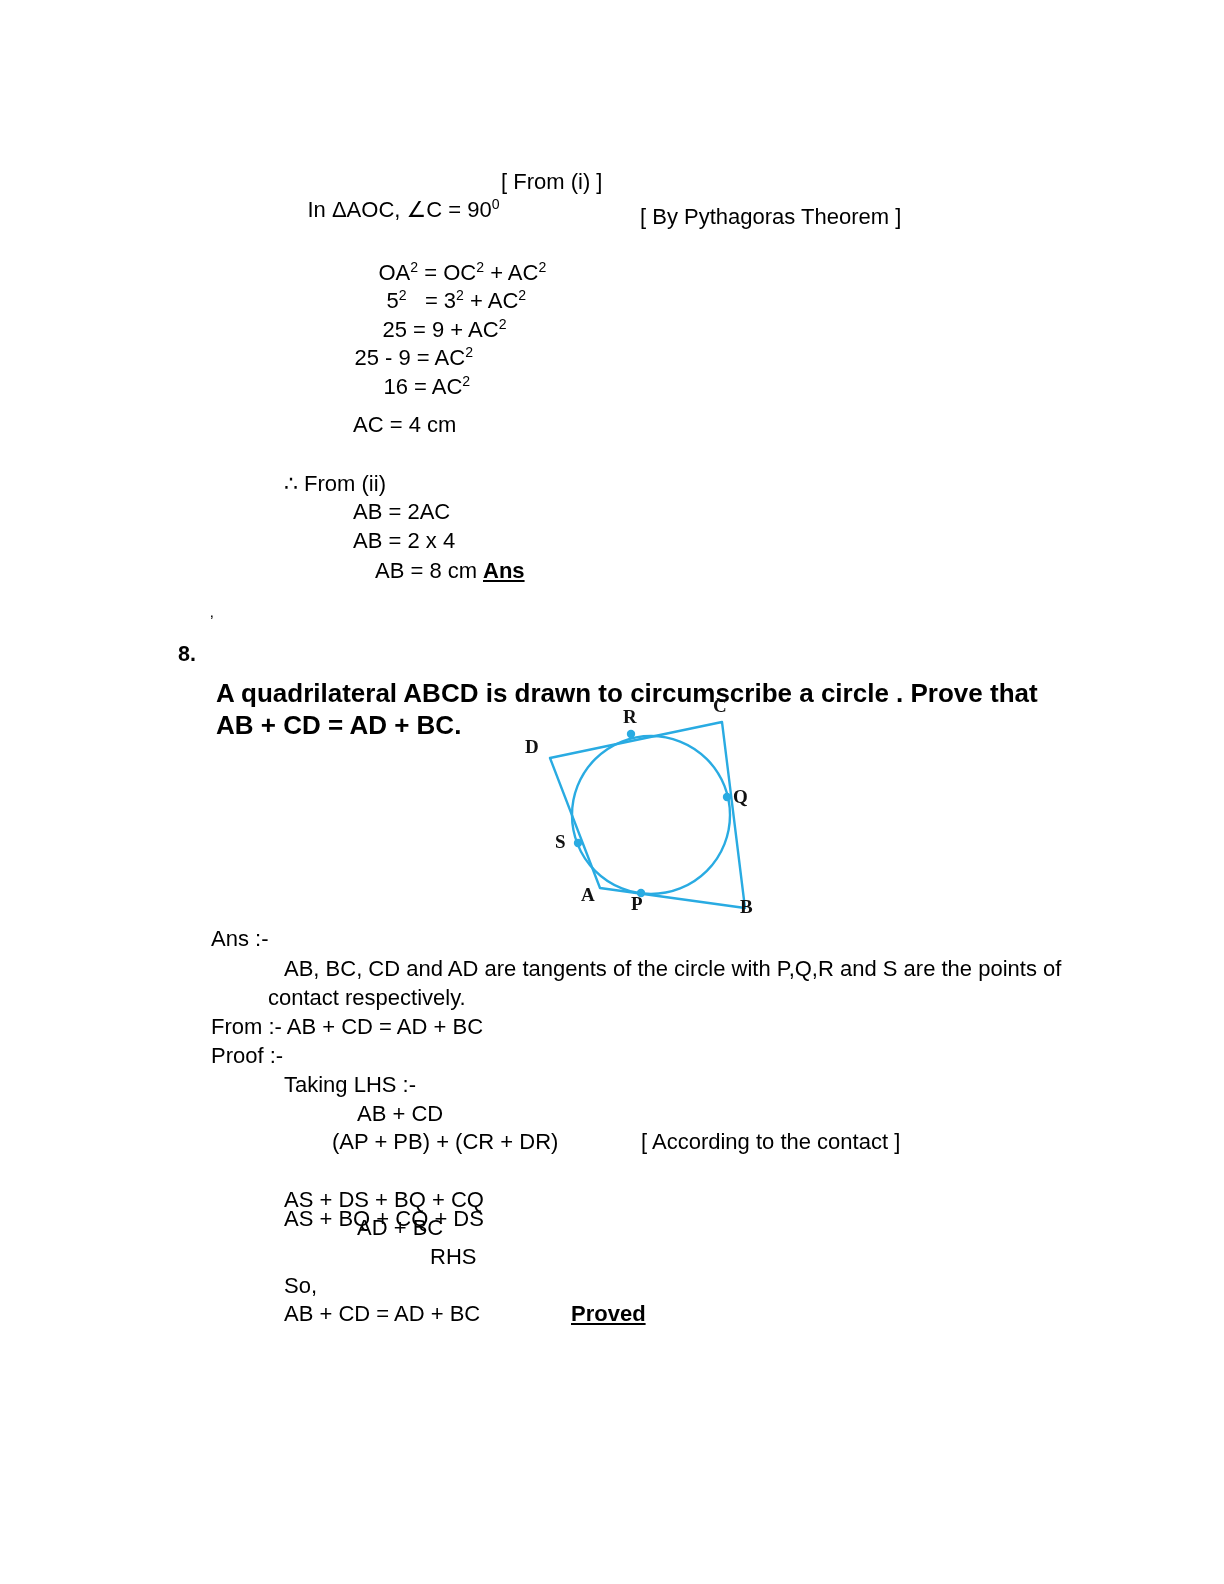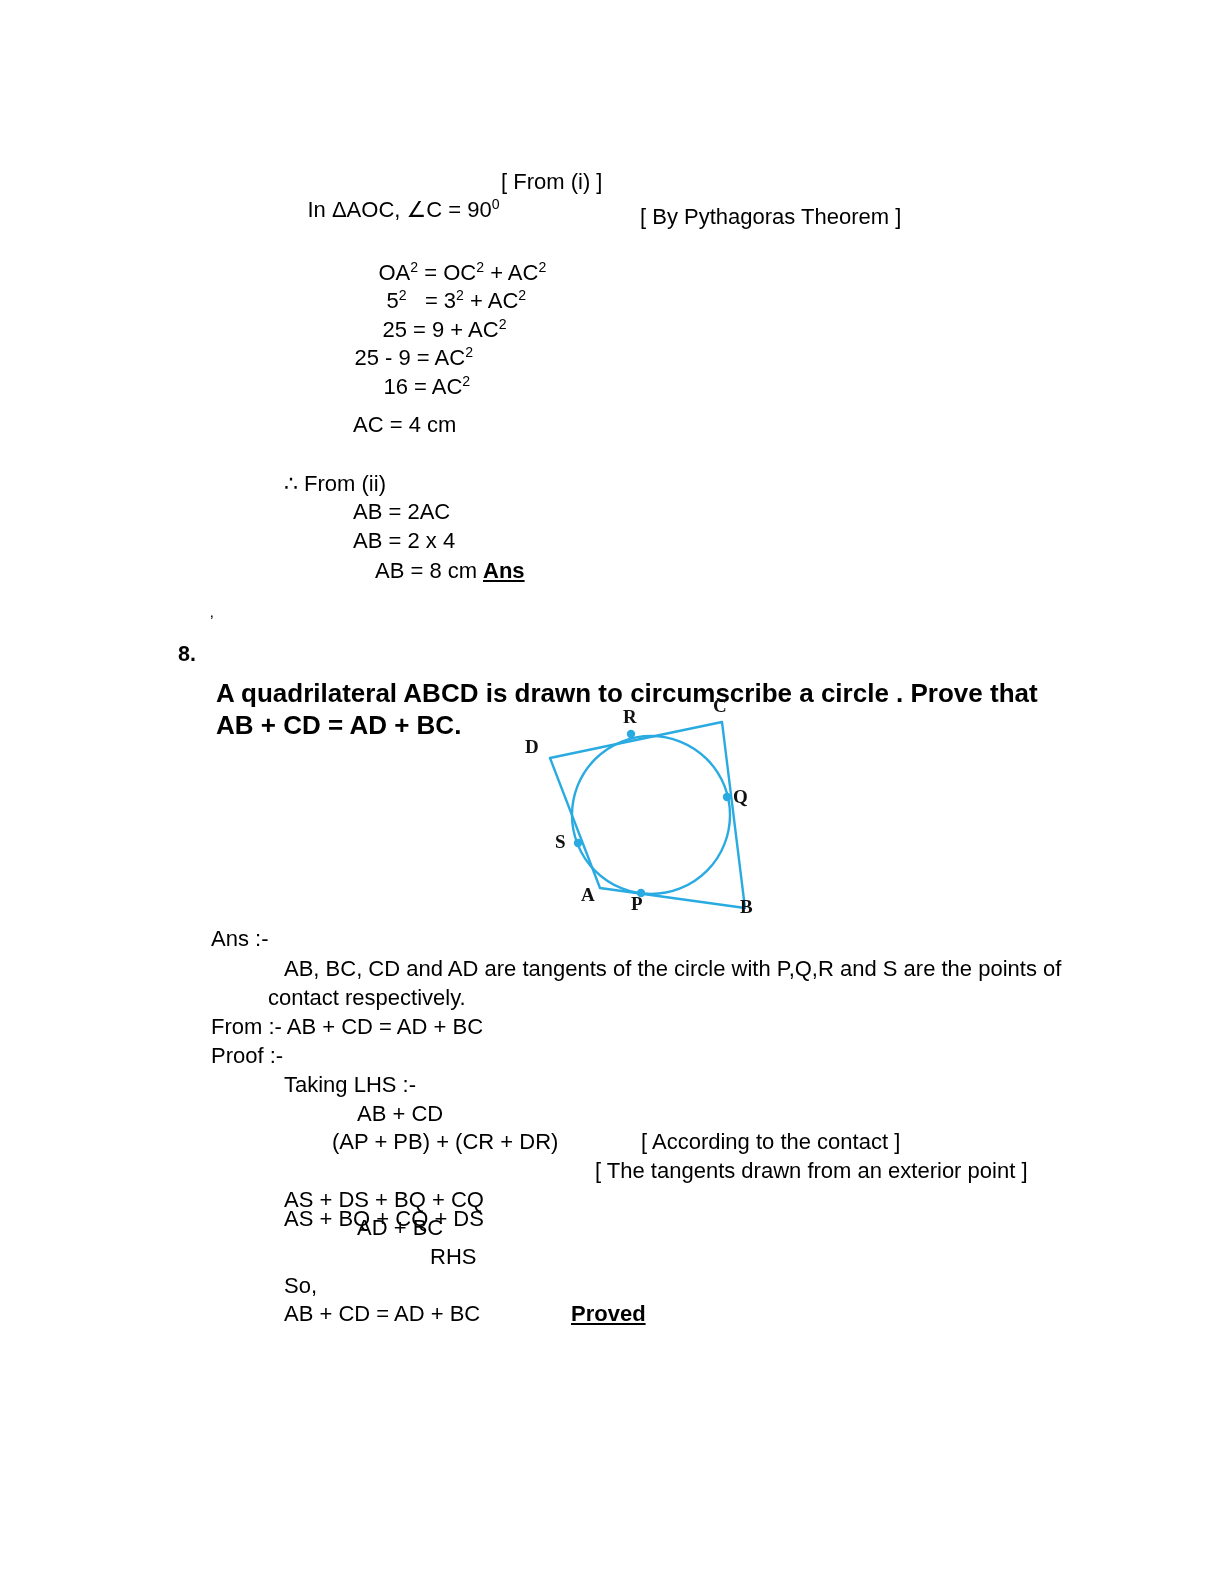--- a/index.html
+++ b/index.html
@@ -174,21 +174,20 @@
   <div class="ln" style="left:211px; top:1042px;">Proof :-</div>
 
   <div class="ln" style="left:284px; top:1071px;">Taking LHS :-</div>
 
   <div class="ln" style="left:357px; top:1100px;">AB + CD</div>
 
   <div class="ln" style="left:284px; top:1128px;margin-left:48px;">(AP + PB) + (CR + DR)</div>
   <div class="ln" style="left:641px; top:1128px;">[ According to the contact ]</div>
 
   <div class="ln" style="left:284px; top:1157px;margin-top:48px;">AS + BQ + CQ + DS</div>
-  <div class="ln" style="left:595px; top:1157px;">[ The tangents drawn from an exterior point ]</div>
 
   <div class="ln" style="left:284px; top:1186px;">AS + DS + BQ + CQ</div>
 
   <div class="ln" style="left:357px; top:1214px;">AD + BC</div>
 
   <div class="ln" style="left:430px; top:1243px;">RHS</div>
 
   <div class="ln" style="left:284px; top:1272px;">So,</div>
 
   <div class="ln" style="left:284px; top:1300px;">AB + CD = AD + BC</div>

